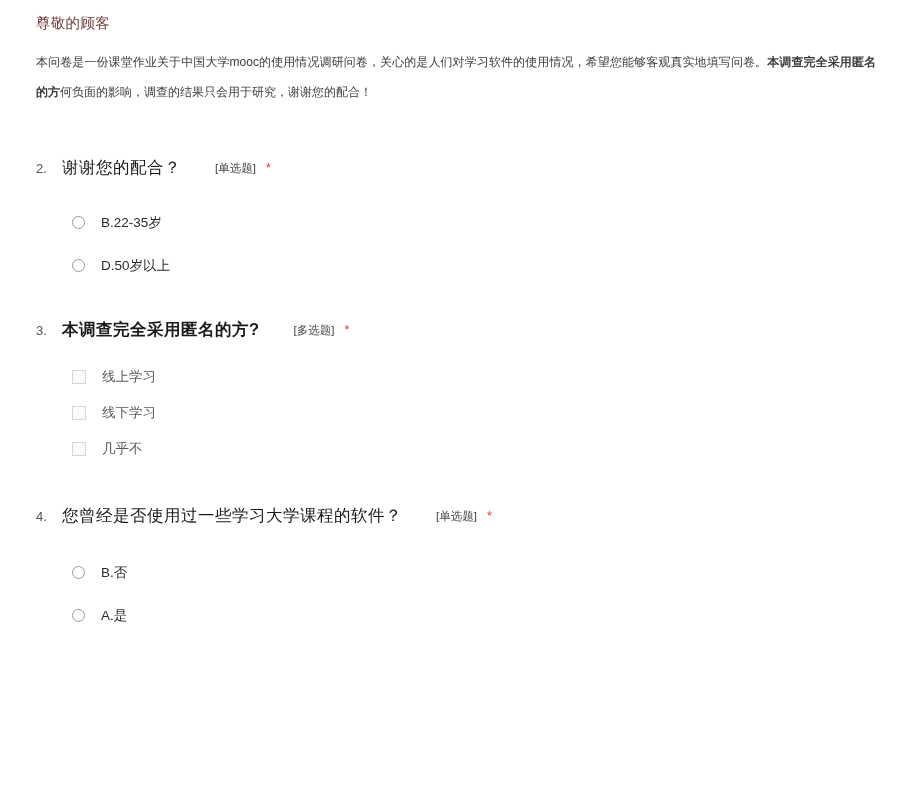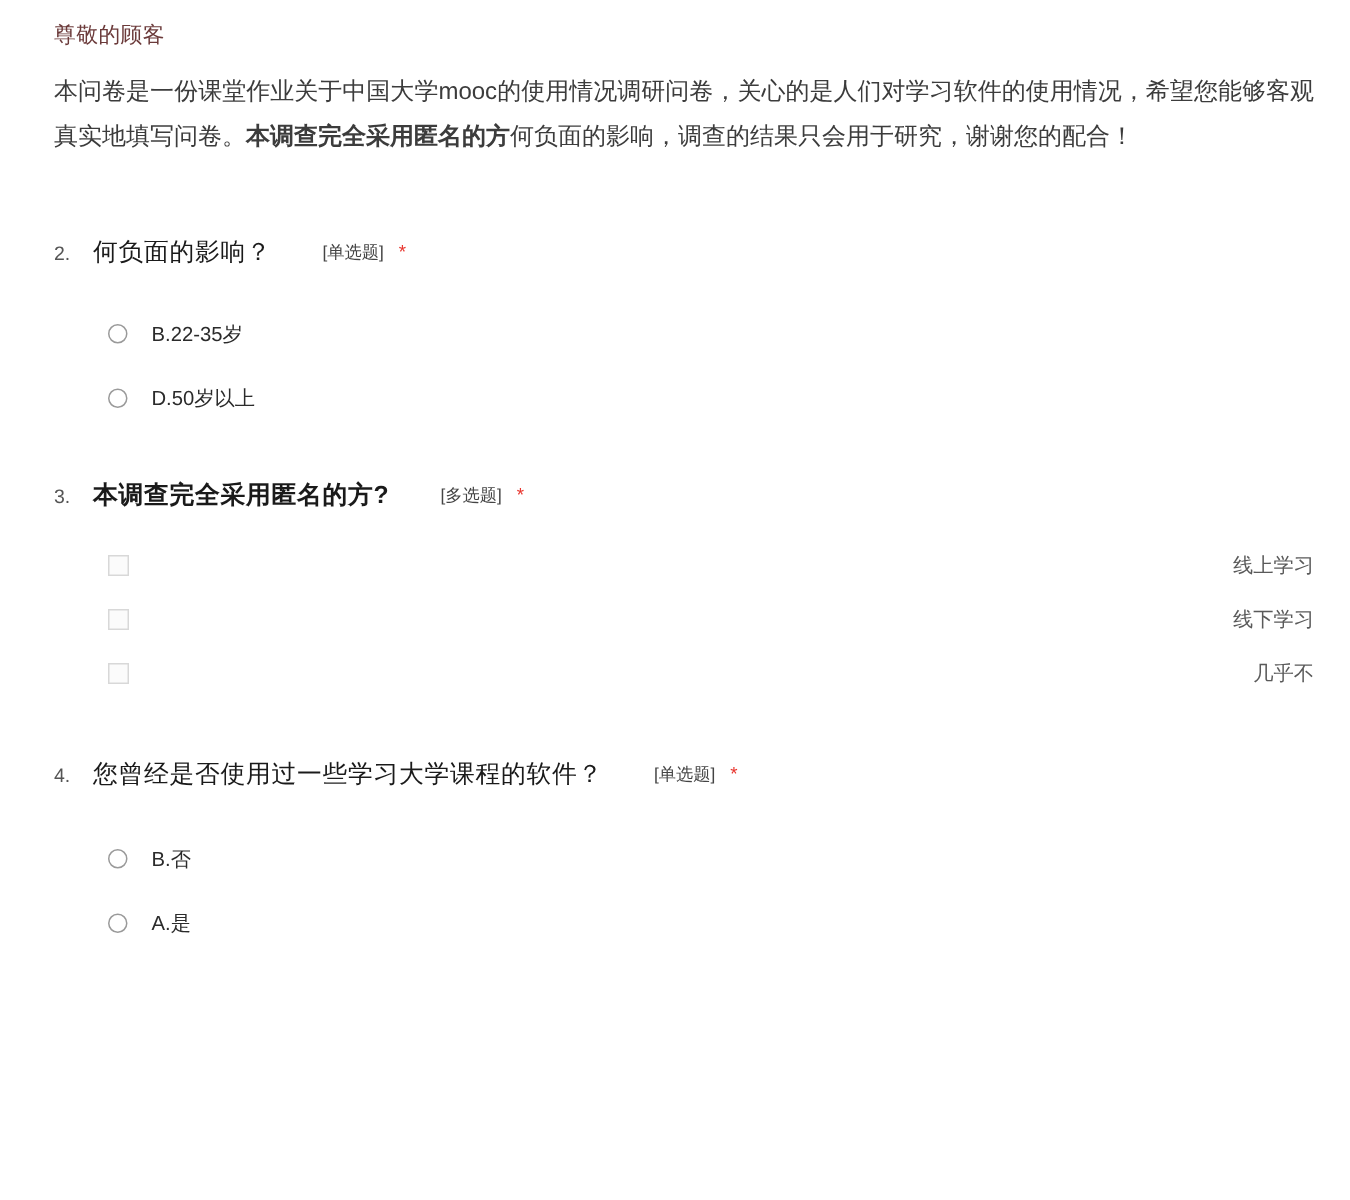--- a/index.html
+++ b/index.html
@@ -23,21 +23,21 @@
     position: relative;
   }
   
   .intro-title {
     font-size: 14.5px;
     color: #6b3a3a;
     padding: 14px 0 0 36px;
     letter-spacing: 0.3px;
   }
   .intro-body {
-    font-size: 16px;
+    font-size: 12px;
     color: #3c3c3c;
     line-height: 30px;
     padding: 14px 24px 0 36px;
     text-align: justify;
   }
   .intro-body .strong {
     font-weight: bold;
   }
   
   .question {
@@ -82,21 +82,20 @@
     padding-top: 22px;
   }
   .opt-row {
     display: flex;
     align-items: center;
     height: 43px;
     padding-left: 36px;
   }
   .opt-row.cb {
     height: 36px;
-    justify-content: space-between;
   }
   .radio {
     width: 13px;
     height: 13px;
     border: 1px solid #9a9a9a;
     border-radius: 50%;
     background: #ffffff;
     flex: 0 0 13px;
     box-sizing: border-box;
   }
@@ -130,21 +129,21 @@
   <div>
     <div class="intro-title">尊敬的顾客</div>
     <div class="intro-body"><span>本问卷是一份课堂作业关于中国大学mooc的使用情况调研问卷，关心的是人们对学习软件的使用情况，希望您能够客观真实地填写问卷。</span><span class="strong">本调查完全采用匿名的方</span><span>何负面的影响，调查的结果只会用于研究，谢谢您的配合！</span></div>
   </div>
 
   <div class="gap-q2"></div>
 
   <div class="question">
     <div class="q-head">
       <span class="q-num">2.</span>
-      <span class="q-title">何负面的影响？</span>
+      <span class="q-title">谢谢您的配合？</span>
       <span class="q-type">[单选题]</span>
       <span class="q-req">*</span>
     </div>
     <div class="options">
       <div class="opt-row">
         <span class="radio"></span>
         <span class="opt-label">B.22-35岁</span>
       </div>
       <div class="opt-row">
         <span class="radio"></span>

